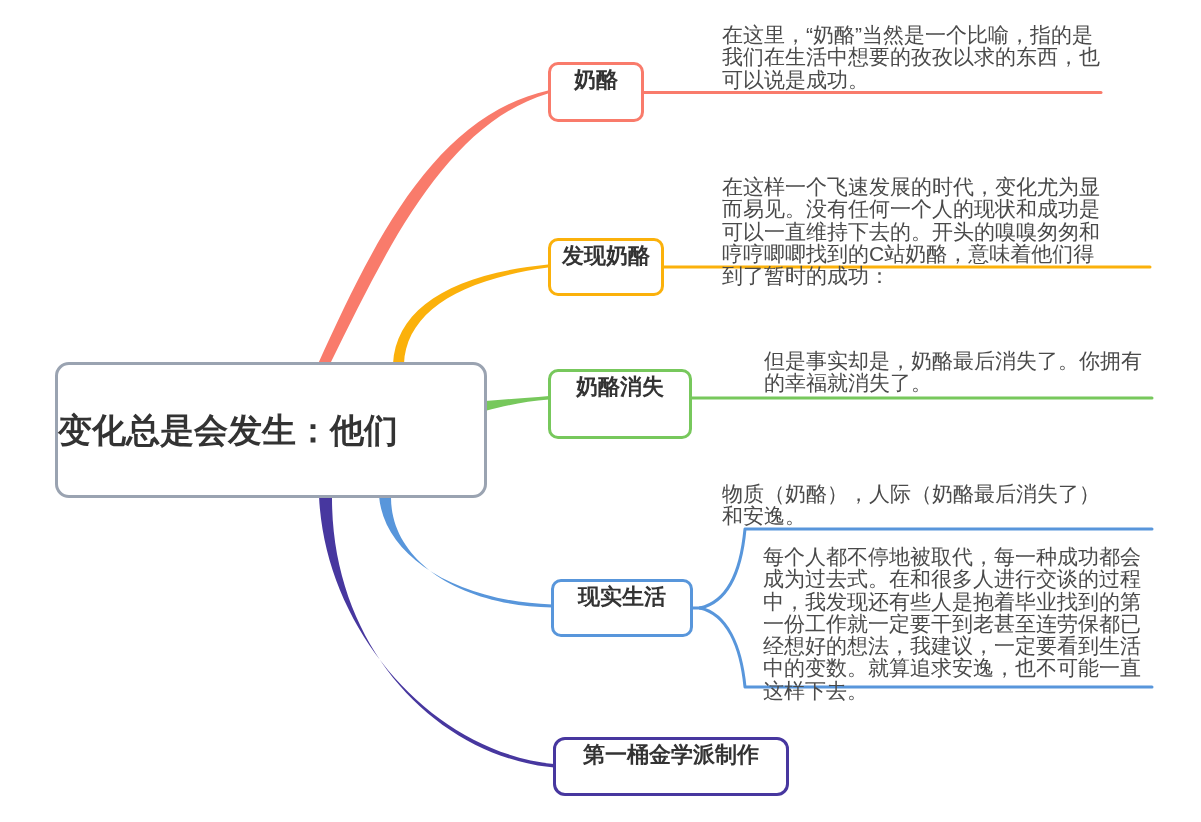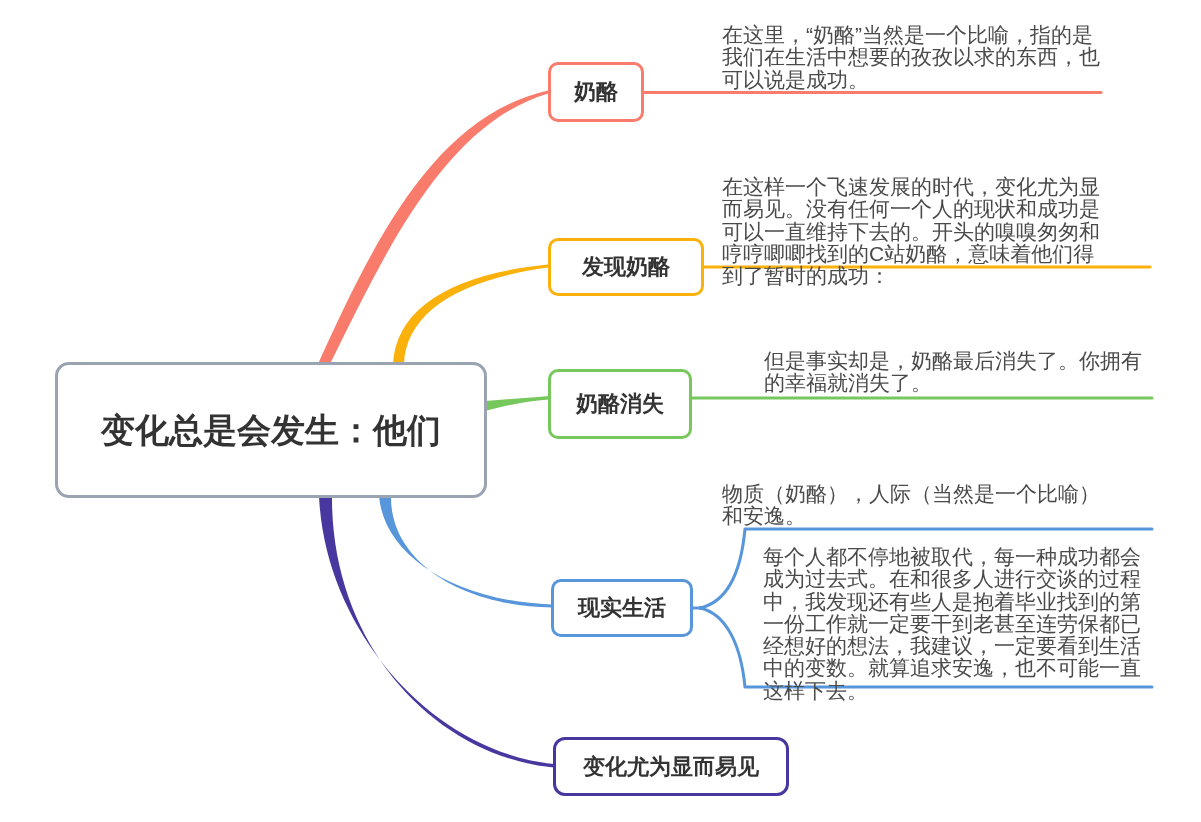--- a/index.html
+++ b/index.html
@@ -24,41 +24,41 @@
   }
   svg.links path.taper {
     stroke: none;
   }
   .topic {
     position: absolute;
     background: #ffffff;
     border: 3px solid #ccc;
     border-radius: 10px;
     display: flex;
-    align-items: center;
+    align-items: flex-start;
     justify-content: center;
     box-sizing: border-box;
     z-index: 2;
     color: #333333;
     font-weight: bold;
     white-space: nowrap;
   }
   .topic.central {
     left: 55px; top: 362px;
     width: 432px; height: 136px;
     border-radius: 14px;
     flex-direction: column;
     font-size: 34px;
     line-height: 47px;
     white-space: nowrap;
     gap: 29px;
   }
   .topic.branch { font-size: 22px; }
   .t-b1 { left: 548px; top: 62px;  width: 96px;  height: 60px; }
-  .t-b2 { left: 548px; top: 238px; width: 156px; height: 58px; }
+  .t-b2 { left: 548px; top: 238px; width: 116px; height: 58px; }
   .t-b3 { left: 548px; top: 369px; width: 144px; height: 70px; }
   .t-b4 { left: 551px; top: 579px; width: 142px; height: 58px; }
   .t-b5 { left: 553px; top: 737px; width: 236px; height: 59px; border-radius: 12px; }
   .note {
     position: absolute;
     z-index: 1;
     color: #4a4a4a;
     font-size: 21px;
     line-height: 22.3px;
     text-align: left;
@@ -100,22 +100,22 @@
   <div class="topic branch t-b2" style="border-color: rgb(251, 177, 11);">
     <span>发现奶酪</span>
   </div>
   <div class="topic branch t-b3" style="border-color: rgb(119, 200, 92);">
     <span>奶酪消失</span>
   </div>
   <div class="topic branch t-b4" style="border-color: rgb(88, 150, 219);">
     <span>现实生活</span>
   </div>
   <div class="topic branch t-b5" style="border-color: rgb(71, 55, 159);">
-    <span>变化尤为显而易见</span>
+    <span>第一桶金学派制作</span>
   </div>
 
   <div class="note n-1">在这里，“奶酪”当然是一个比喻，指的是我们在生活中想要的孜孜以求的东西，也可以说是成功。</div>
   <div class="note n-2">在这样一个飞速发展的时代，变化尤为显而易见。没有任何一个人的现状和成功是可以一直维持下去的。开头的嗅嗅匆匆和哼哼唧唧找到的C站奶酪，意味着他们得到了暂时的成功：</div>
   <div class="note n-3">但是事实却是，奶酪最后消失了。你拥有的幸福就消失了。</div>
-  <div class="note n-4a">物质（奶酪），人际（当然是一个比喻）和安逸。</div>
+  <div class="note n-4a">物质（奶酪），人际（奶酪最后消失了）和安逸。</div>
   <div class="note n-4b">每个人都不停地被取代，每一种成功都会成为过去式。在和很多人进行交谈的过程中，我发现还有些人是抱着毕业找到的第一份工作就一定要干到老甚至连劳保都已经想好的想法，我建议，一定要看到生活中的变数。就算追求安逸，也不可能一直这样下去。</div>
 
 </div>
 
 </body></html>

